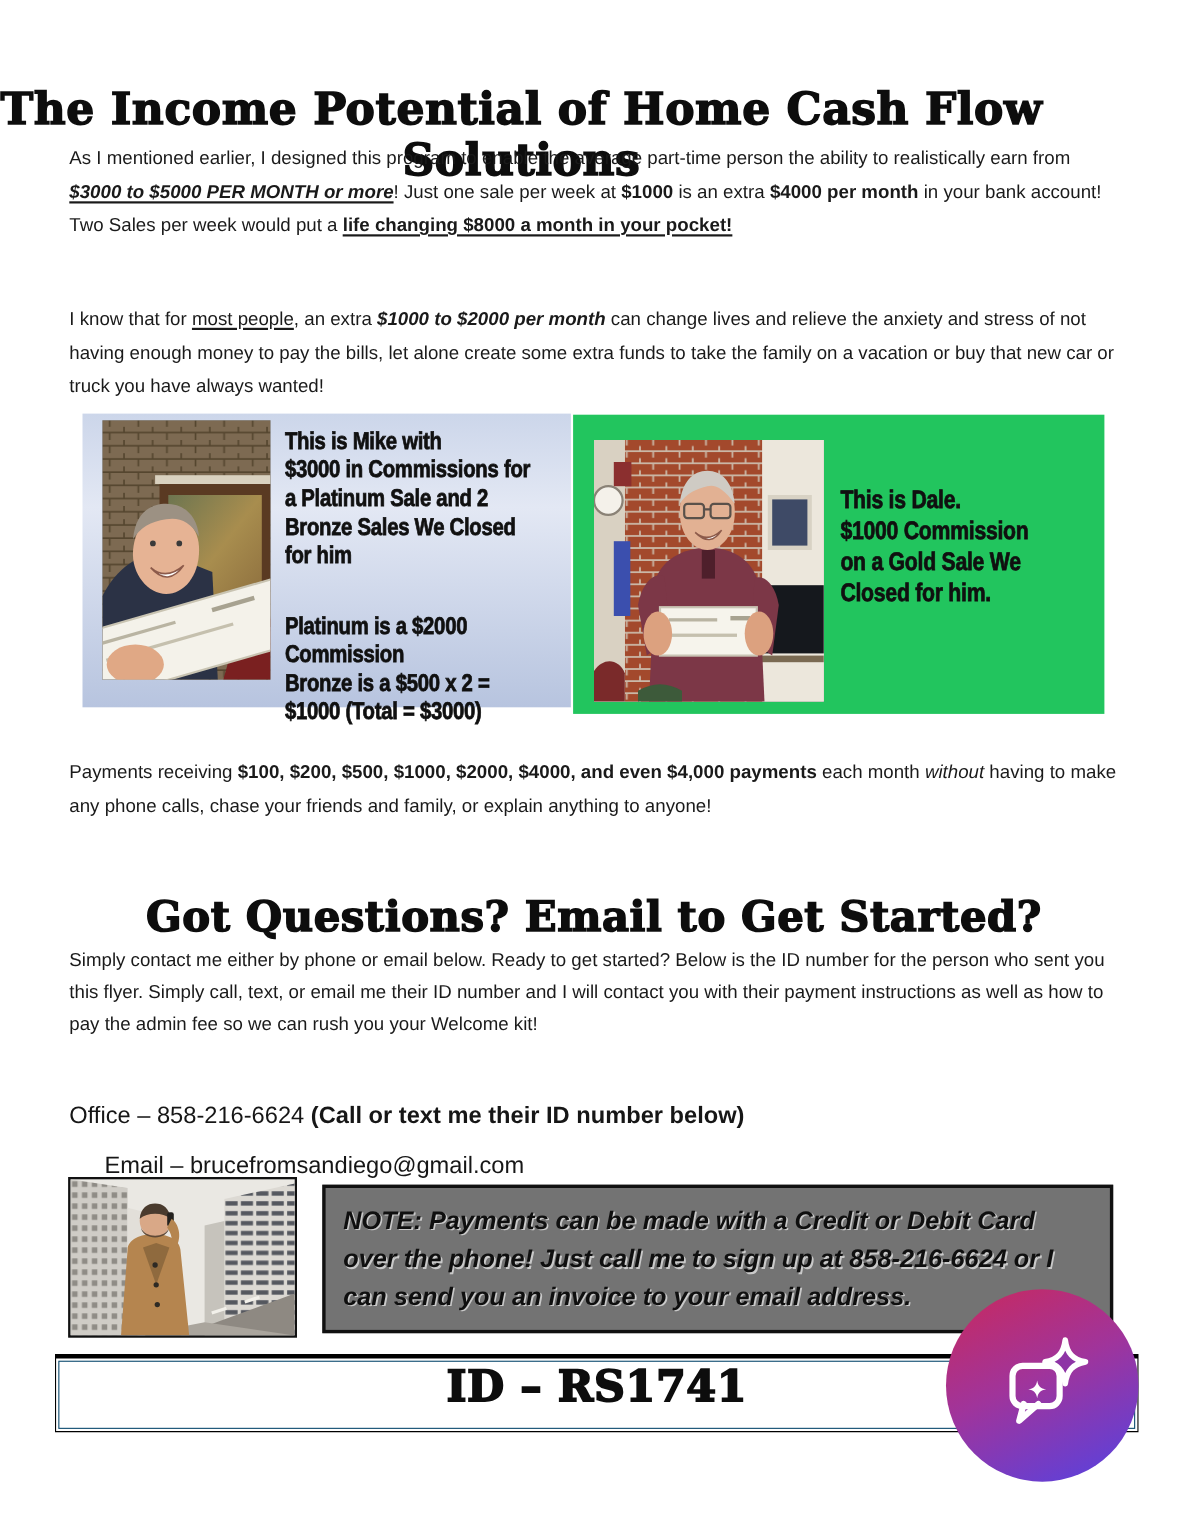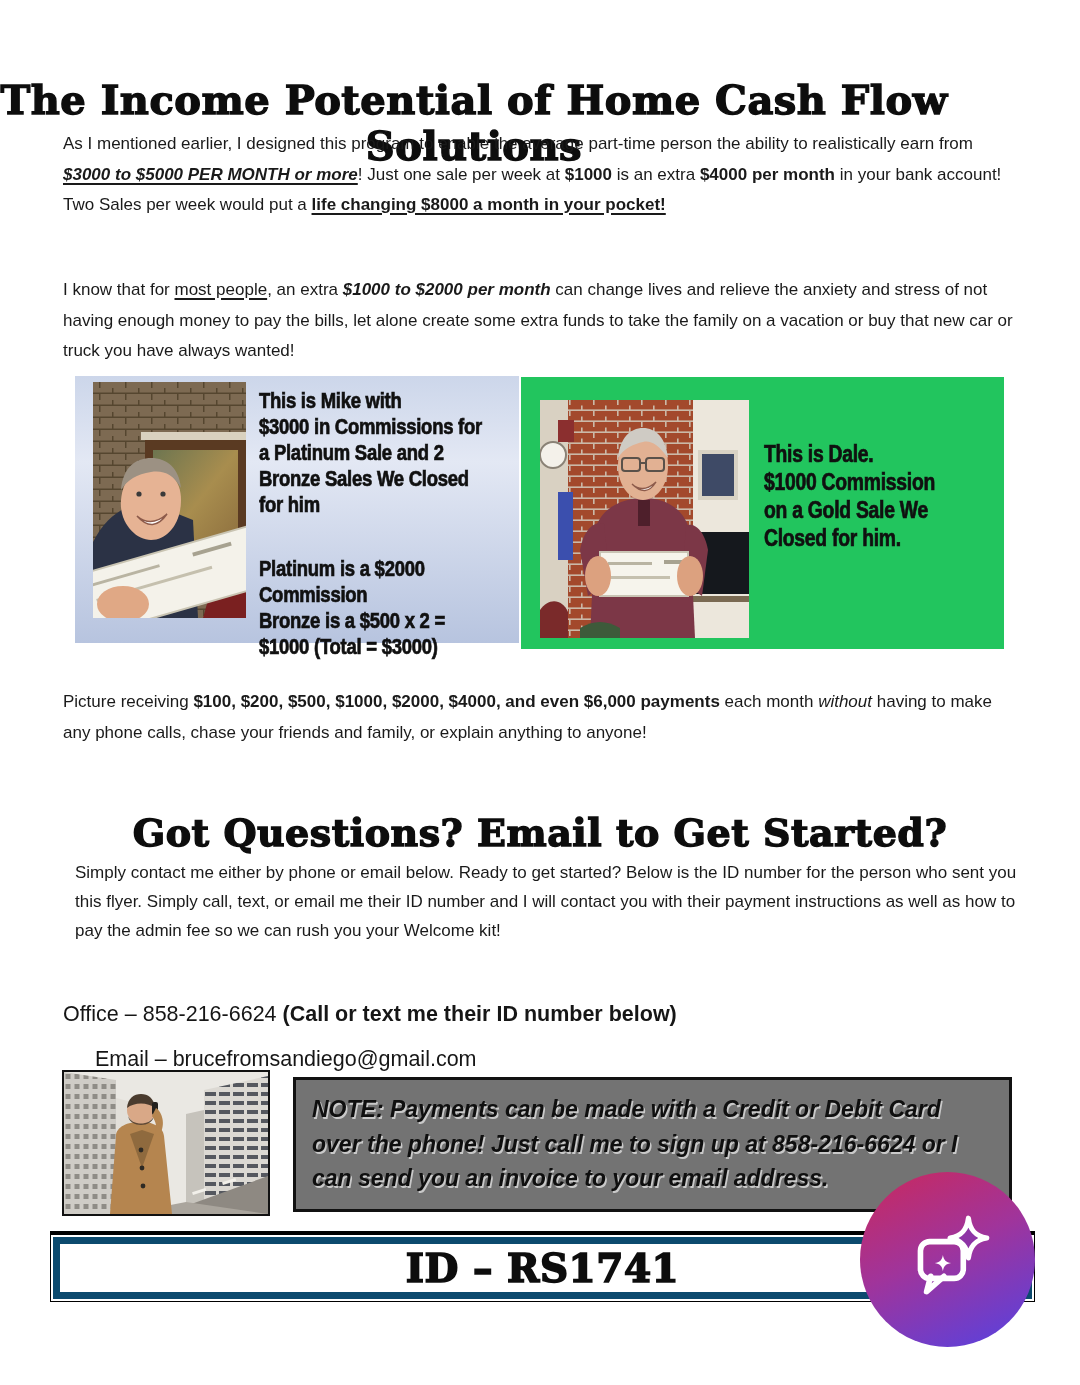--- a/index.html
+++ b/index.html
@@ -11,21 +11,21 @@
   .slab{font-family:"DejaVu Serif",serif;font-weight:bold;color:#0d0d0d;
         -webkit-text-stroke:1.4px #0d0d0d;letter-spacing:.5px;}
   #page-title{top:50px;left:0;width:948px;text-align:center;font-size:40px;line-height:46px;}
   #cta-heading{top:779px;left:0;width:1080px;text-align:center;font-size:38px;line-height:44px;}
 
   
   .body-p{left:63px;width:957px;font-size:17px;line-height:30.5px;color:#1a1a1a;}
   #p1{top:112px;}
   #p2{top:258px;}
   #p3{top:670px;}
-  #p4{top:841px;line-height:29px;margin-left:12px;}
+  #p4{top:841px;line-height:29px;}
   .r-b{font-weight:bold;}
   .r-i{font-style:italic;}
   .r-u{text-decoration:underline;text-underline-offset:3px;text-decoration-thickness:2px;}
 
   #office-line{top:980px;left:63px;font-size:21.5px;}
   #office-line .bold-part{font-weight:bold;}
   #email-line{top:1025px;left:63px;font-size:21.5px;margin-left:32px;}
 
   
   #box-mike{left:75px;top:376px;width:444px;height:267px;
@@ -44,22 +44,22 @@
 
   
   #photo-bruce{left:62px;top:1070px;width:204px;height:142px;border:2px solid #111;}
   #note-box{left:293px;top:1077px;width:713px;height:129px;border:3px solid #111;background:#737373;}
   #note-text{margin:12px 16px;font-size:23px;line-height:34.5px;font-weight:bold;font-style:italic;
              color:#0f0f0f;text-shadow:1.5px 1.5px 0 #c9c9c9;}
 
   
   #id-box{left:50px;top:1231px;width:979px;height:62px;border:1px solid #000;border-top:4px solid #000;
           padding:2px;background:#fff;}
-  #id-box-inner{width:100%;height:100%;border:7px solid #0c4a6e;box-sizing:border-box;
-                display:flex;align-items:center;justify-content:center;}
+  #id-box-inner{width:100%;height:100%;border:1px solid #0c4a6e;box-sizing:border-box;
+                display:flex;justify-content:center;}
   #id-label{font-size:39px;-webkit-text-stroke:1.6px #0d0d0d;}
 
   
   #chat-fab{left:860px;top:1172px;width:175px;height:175px;border-radius:50%;
             background:linear-gradient(155deg,#c62a62 4%,#a0349b 46%,#5a41dd 96%);
             display:flex;align-items:center;justify-content:center;z-index:10;cursor:pointer;}
 </style>
 </head>
 <body>
 
@@ -161,21 +161,21 @@
     </svg>
   </div>
   <div class="abs impact" id="dale-text">
       <div class="impact-line">This is Dale.</div>
       <div class="impact-line">$1000 Commission</div>
       <div class="impact-line">on a Gold Sale We</div>
       <div class="impact-line">Closed for him.</div>
     </div>
 </div>
 
-<p class="abs body-p" id="p3"><span>Picture receiving </span><span class="r-b">$100, $200, $500, $1000, $2000, $4000, and even $6,000 payments</span><span> each month </span><span class="r-i">without</span><span> having to make any phone calls, chase your friends and family, or explain anything to anyone!</span></p>
+<p class="abs body-p" id="p3"><span>Payments receiving </span><span class="r-b">$100, $200, $500, $1000, $2000, $4000, and even $4,000 payments</span><span> each month </span><span class="r-i">without</span><span> having to make any phone calls, chase your friends and family, or explain anything to anyone!</span></p>
 
 <h2 class="abs slab" id="cta-heading">Got Questions? Email to Get Started?</h2>
 
 <p class="abs body-p" id="p4">Simply contact me either by phone or email below. Ready to get started? Below is the ID number for the person who sent you this flyer. Simply call, text, or email me their ID number and I will contact you with their payment instructions as well as how to pay the admin fee so we can rush you your Welcome kit!</p>
 
 <p class="abs" id="office-line">
   <span>Office – 858-216-6624 </span><span class="bold-part">(Call or text me their ID number below)</span>
 </p>
 <p class="abs" id="email-line">Email – brucefromsandiego@gmail.com</p>
 

